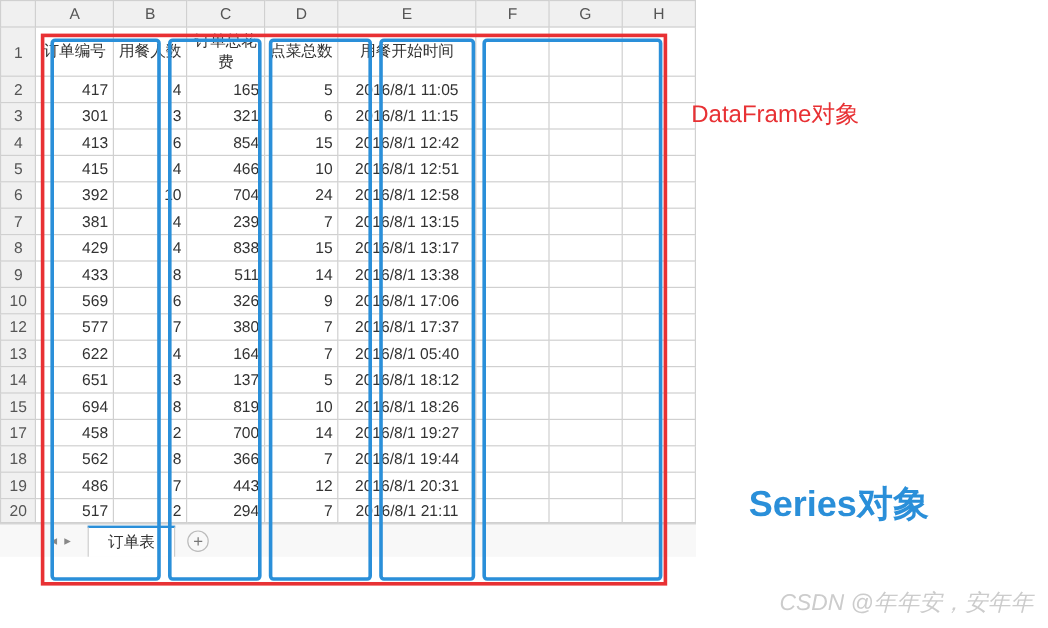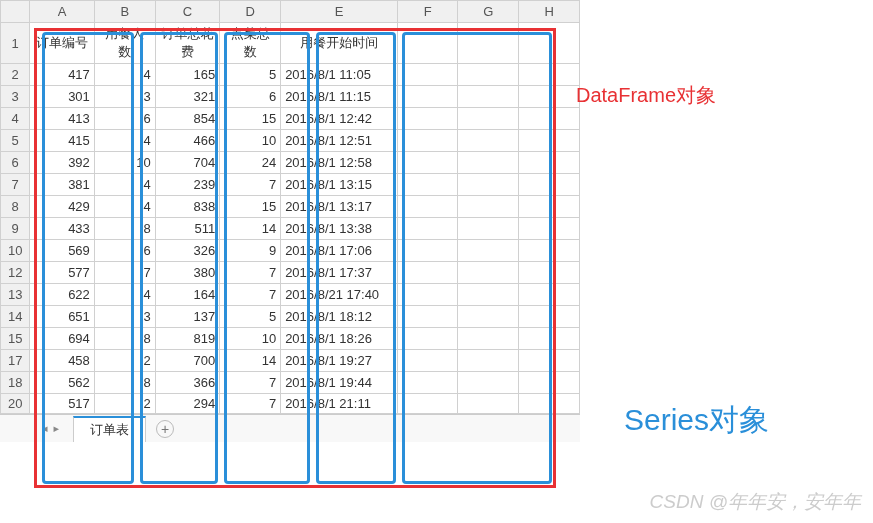--- a/index.html
+++ b/index.html
@@ -42,21 +42,21 @@
     }
     .col-a { width: 80px; }
     .col-b { width: 78px; }
     .col-c { width: 80px; }
     .col-d { width: 78px; }
     .col-e { width: 140px; }
     .col-f { width: 80px; }
     .col-g { width: 80px; }
     .col-h { width: 80px; }
     .hdr-cell { text-align: center; }
-    .data-e { text-align: left; }
+    .data-e { text-align: center; }
     
     
     .red-box {
       position: absolute;
       left: 34px;
       top: 28px;
       width: 522px;
       height: 460px;
       border: 3px solid #e83134;
       pointer-events: none;
@@ -83,21 +83,21 @@
       font-size: 20px;
       color: #e83134;
       font-weight: normal;
     }
     .label-series {
       position: absolute;
       left: 624px;
       top: 400px;
       font-size: 30px;
       color: #2a8fd9;
-      font-weight: normal;
+      font-weight: bold;
     }
     
     .sheet-tabs {
       height: 28px;
       display: flex;
       align-items: center;
       border-top: 1px solid #ccc;
       background: #f8f8f8;
       padding-left: 40px;
       gap: 4px;
@@ -288,21 +288,21 @@
           <td></td>
           <td></td>
           <td></td>
         </tr>
         <tr>
           <td class="rowhead">13</td>
           <td>622</td>
           <td>4</td>
           <td>164</td>
           <td>7</td>
-          <td class="data-e">2016/8/21 17:40</td>
+          <td class="data-e">2016/8/1 05:40</td>
           <td></td>
           <td></td>
           <td></td>
         </tr>
         <tr>
           <td class="rowhead">14</td>
           <td>651</td>
           <td>3</td>
           <td>137</td>
           <td>5</td>
@@ -333,20 +333,31 @@
           <td></td>
           <td></td>
         </tr>
         <tr>
           <td class="rowhead">18</td>
           <td>562</td>
           <td>8</td>
           <td>366</td>
           <td>7</td>
           <td class="data-e">2016/8/1 19:44</td>
+          <td></td>
+          <td></td>
+          <td></td>
+        </tr>
+        <tr>
+          <td class="rowhead">19</td>
+          <td>486</td>
+          <td>7</td>
+          <td>443</td>
+          <td>12</td>
+          <td class="data-e">2016/8/1 20:31</td>
           <td></td>
           <td></td>
           <td></td>
         </tr>
         <tr>
           <td class="rowhead">20</td>
           <td>517</td>
           <td>2</td>
           <td>294</td>
           <td>7</td>

